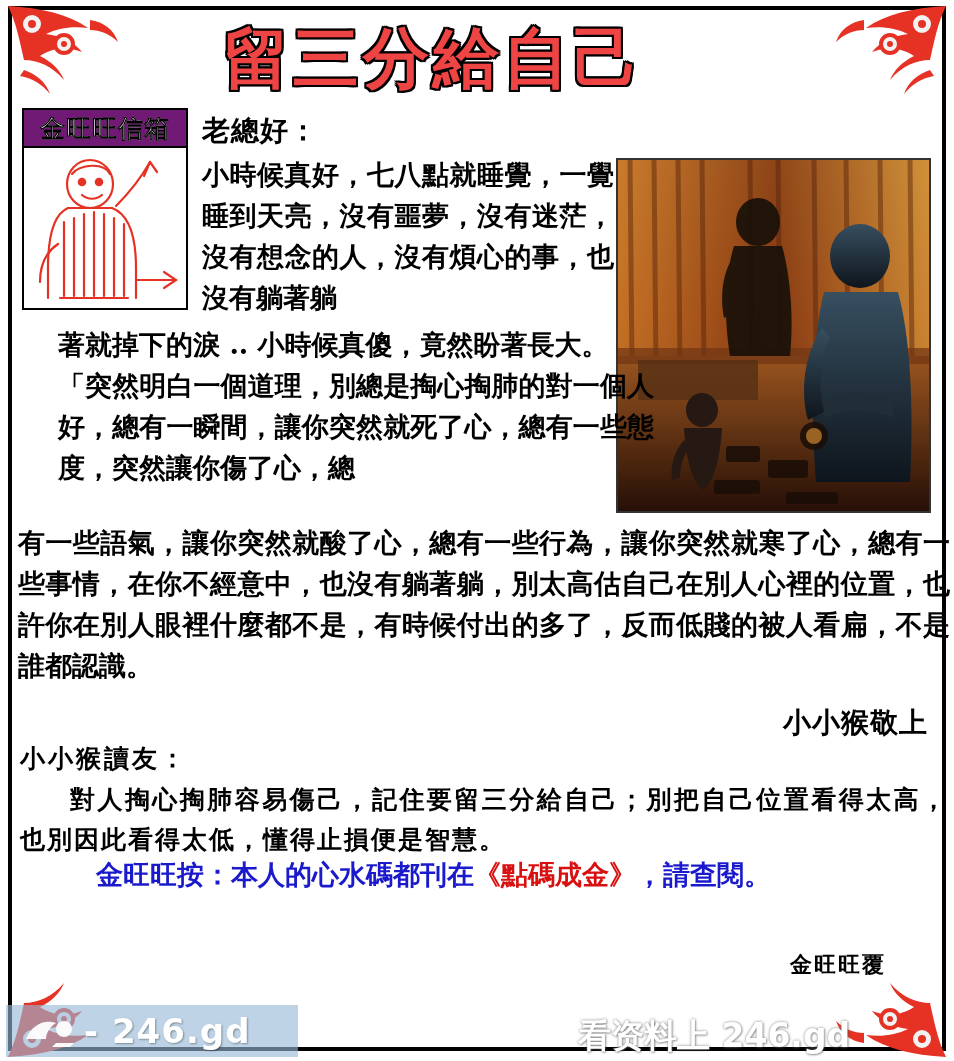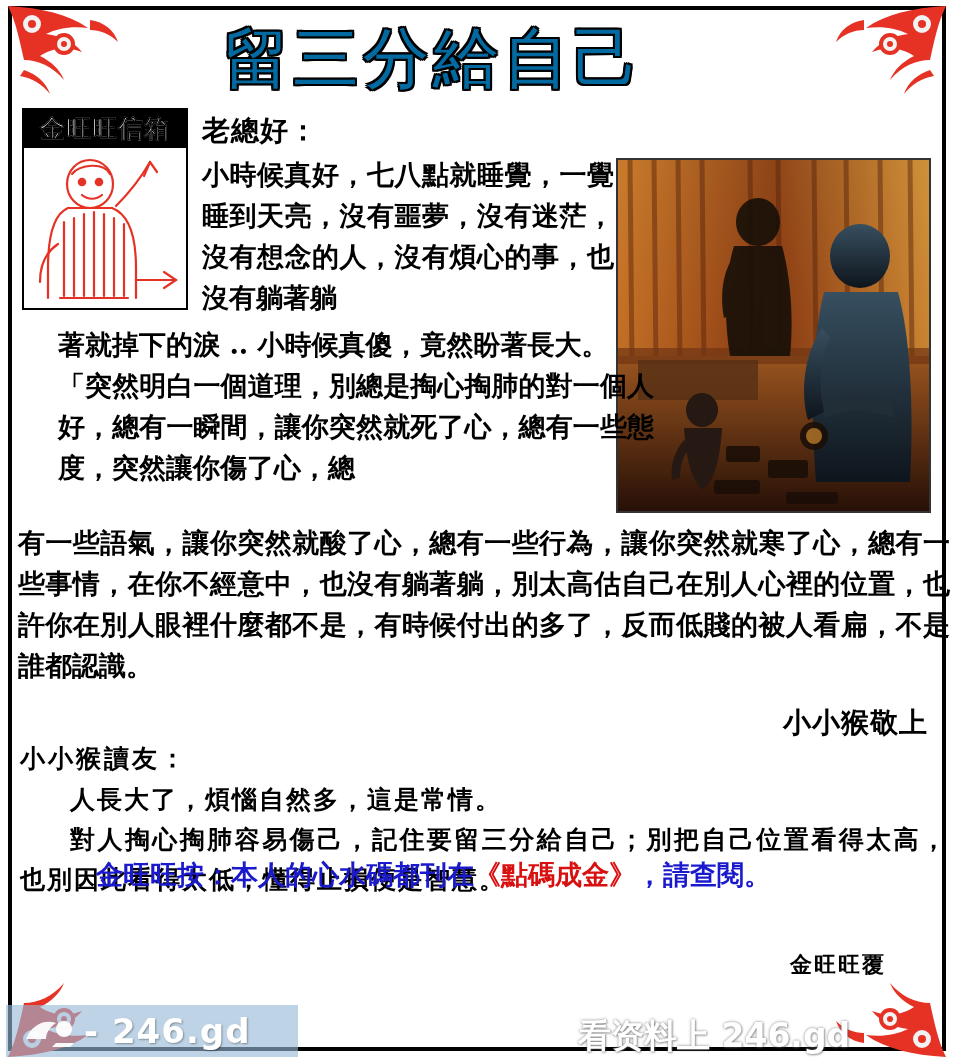--- a/index.html
+++ b/index.html
@@ -43,45 +43,45 @@
   .corner-br { right: 6px; bottom: 2px; transform: scale(-1,-1); }
 
   
   .title {
     position: absolute;
     top: 14px;
     left: 0;
     width: 866px;
     text-align: center;
     font-family: "DejaVu Serif", serif;
-    font-weight: normal;
+    font-weight: bold;
     font-size: 66px;
     letter-spacing: 4px;
-    color: #0369a1;
+    color: #ef4444;
     text-shadow:
        2px 0 0 #000, -2px 0 0 #000, 0 2px 0 #000, 0 -2px 0 #000,
        2px 2px 0 #000, -2px -2px 0 #000, 2px -2px 0 #000, -2px 2px 0 #000;
     white-space: nowrap;
   }
 
   
   .mailbox {
     position: absolute;
     left: 22px;
     top: 108px;
     width: 166px;
     height: 202px;
     border: 2px solid #000;
     background: #ffffff;
     box-sizing: border-box;
     overflow: hidden;
   }
   .mailbox-band {
     height: 36px;
-    background: #000000;
+    background: #701a75;
     border-bottom: 2px solid #000;
     display: flex;
     align-items: center;
     justify-content: center;
   }
   .mailbox-band span {
     font-family: "DejaVu Serif", serif;
     font-weight: bold;
     font-size: 25px;
     color: #ffffff;
@@ -396,21 +396,20 @@
       <span>著就掉下的淚 .. 小時候真傻，竟然盼著長大。</span>
       <br>
       <span>「突然明白一個道理，別總是掏心掏肺的對一個人好，總有一瞬間，讓你突然就死了心，總有一些態度，突然讓你傷了心，總</span>
     </div>
     <div class="para-wrap-c">有一些語氣，讓你突然就酸了心，總有一些行為，讓你突然就寒了心，總有一些事情，在你不經意中，也沒有躺著躺，別太高估自己在別人心裡的位置，也許你在別人眼裡什麼都不是，有時候付出的多了，反而低賤的被人看扁，不是誰都認識。</div>
 
     <div class="signature-1">小小猴敬上</div>
 
     <div class="reply-head">小小猴讀友：</div>
     <div class="reply-body">
-      <p>人長大了，煩惱自然多，這是常情。</p>
       <p>對人掏心掏肺容易傷己，記住要留三分給自己；別把自己位置看得太高，也別因此看得太低，懂得止損便是智慧。</p>
     </div>
 
     <div class="signature-2">金旺旺覆</div>
   </div>
 
   <div class="footnote">
     <span>金旺旺按：本人的心水碼都刊在</span><span class="red">《點碼成金》</span><span>，請查閱。</span>
   </div>
 

